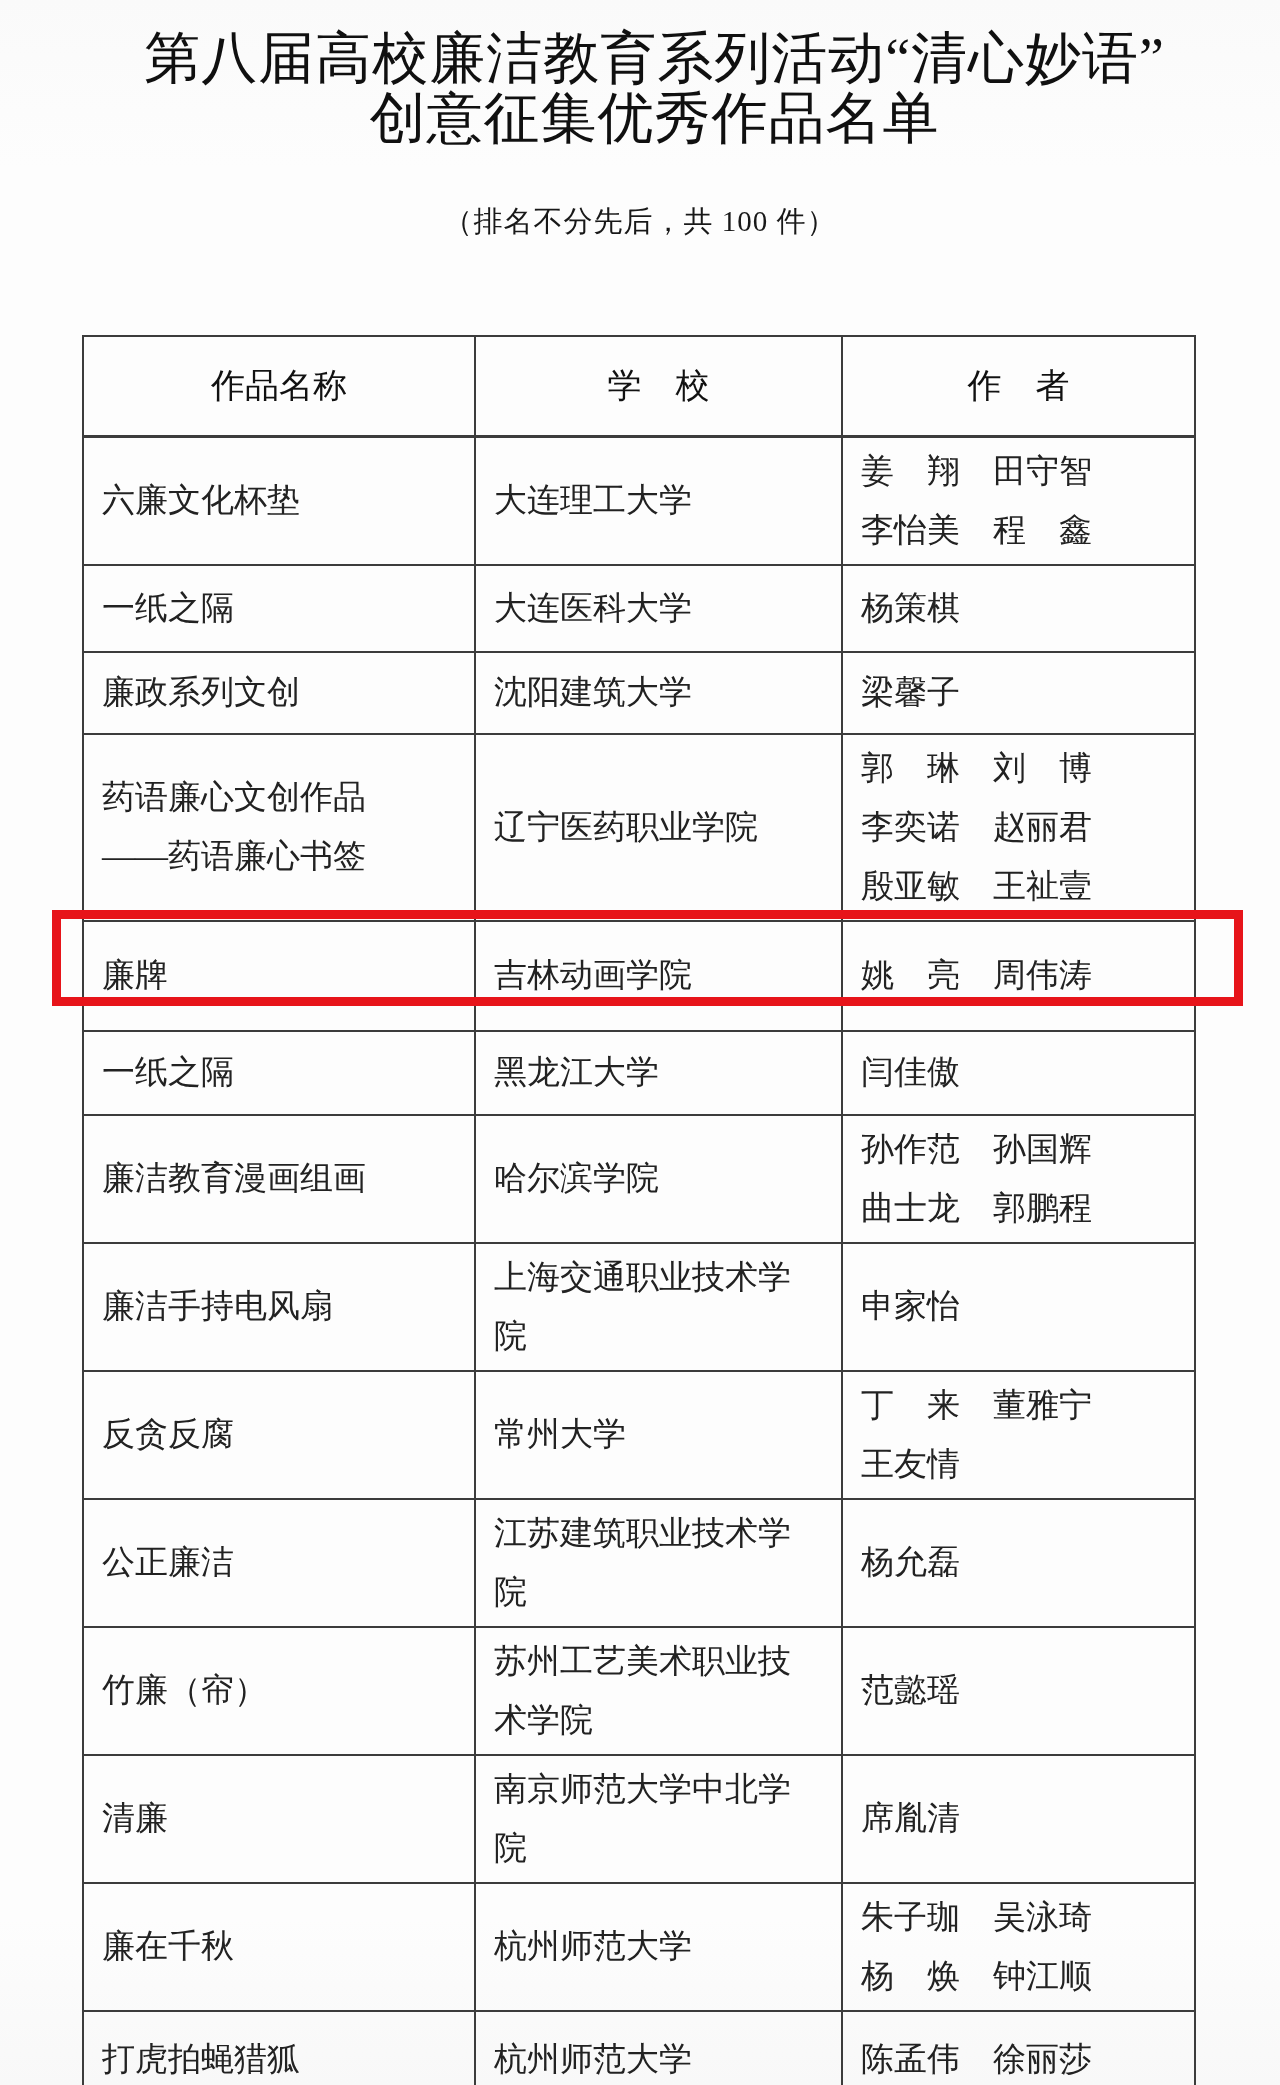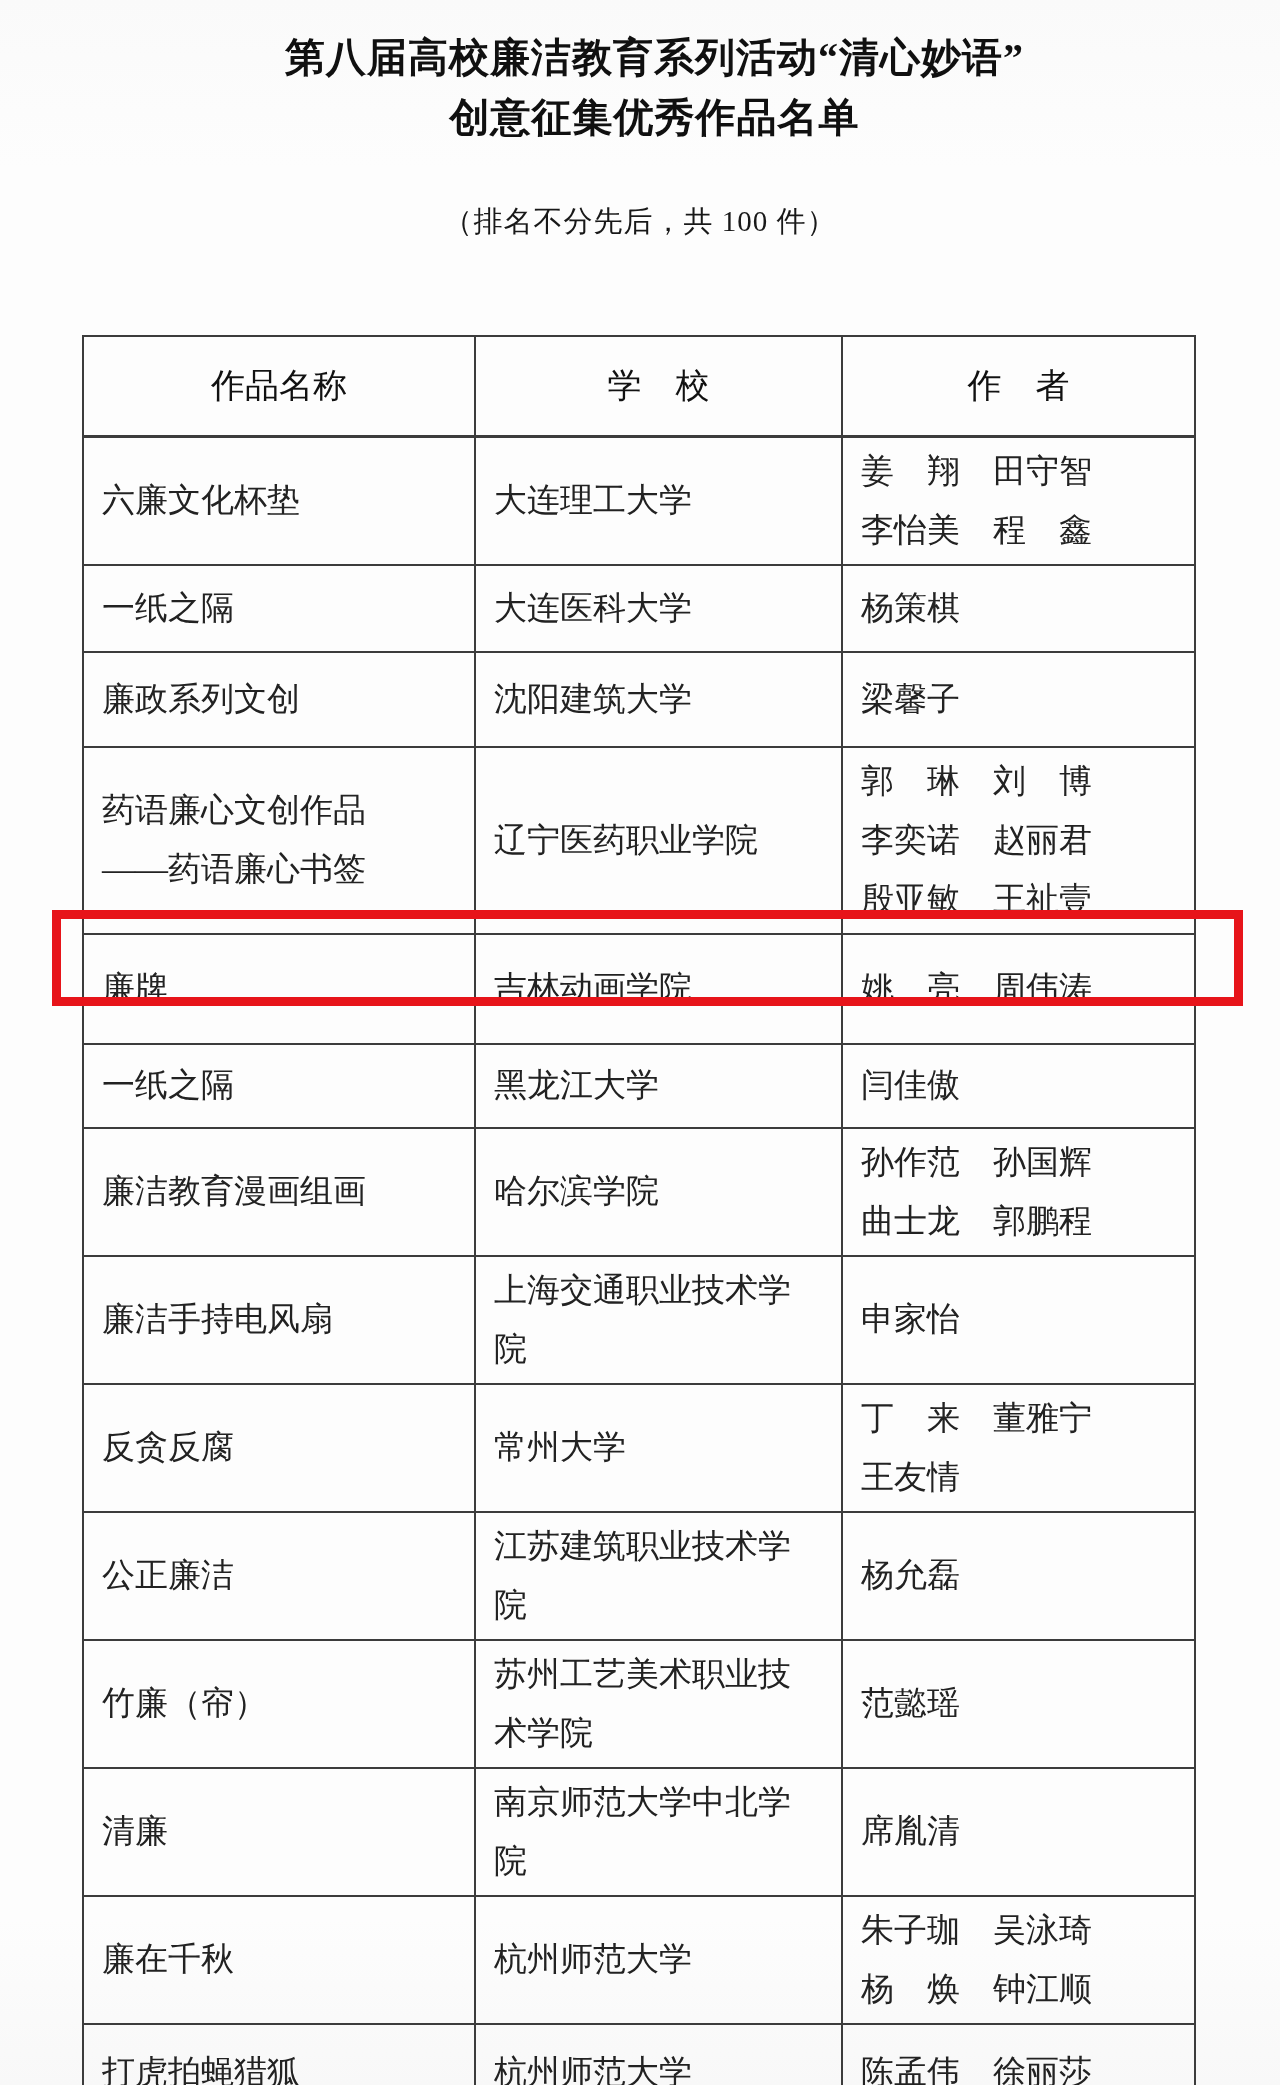--- a/index.html
+++ b/index.html
@@ -14,21 +14,21 @@
   }
   .page {
     position: absolute; inset: 0;
     background: linear-gradient(180deg, #fafafa 0%, #fdfdfd 8%, #fdfdfd 92%, #f8f8f8 100%);
   }
   .title-block {
     position: absolute; top: 28px; left: 0; width: 100%;
     text-align: center;
   }
   .title-line {
-    font-size: 40px; font-weight: bold; line-height: 60px;
+    font-size: 56px; font-weight: normal; line-height: 60px;
     color: #101010; letter-spacing: 1px; padding-left: 29px;
   }
   .subtitle {
     position: absolute; top: 186px; left: 0; width: 100%;
     text-align: center;
     font-size: 29px; color: #181818; letter-spacing: 1px; margin-top: 16px;
   }
   .table-wrap {
     position: absolute; top: 335px; left: 82px; width: 1112px;
   }
@@ -105,21 +105,21 @@
             <td class="work-cell">
               <div class="cell-line">一纸之隔</div>
             </td>
             <td class="school-cell">
               <div class="cell-line">大连医科大学</div>
             </td>
             <td class="authors-cell">
               <div class="cell-line">杨策棋</div>
             </td>
           </tr>
-          <tr style="height: 95px;">
+          <tr style="height: 82px;">
             <td class="work-cell">
               <div class="cell-line">廉政系列文创</div>
             </td>
             <td class="school-cell">
               <div class="cell-line">沈阳建筑大学</div>
             </td>
             <td class="authors-cell">
               <div class="cell-line">梁馨子</div>
             </td>
           </tr>

